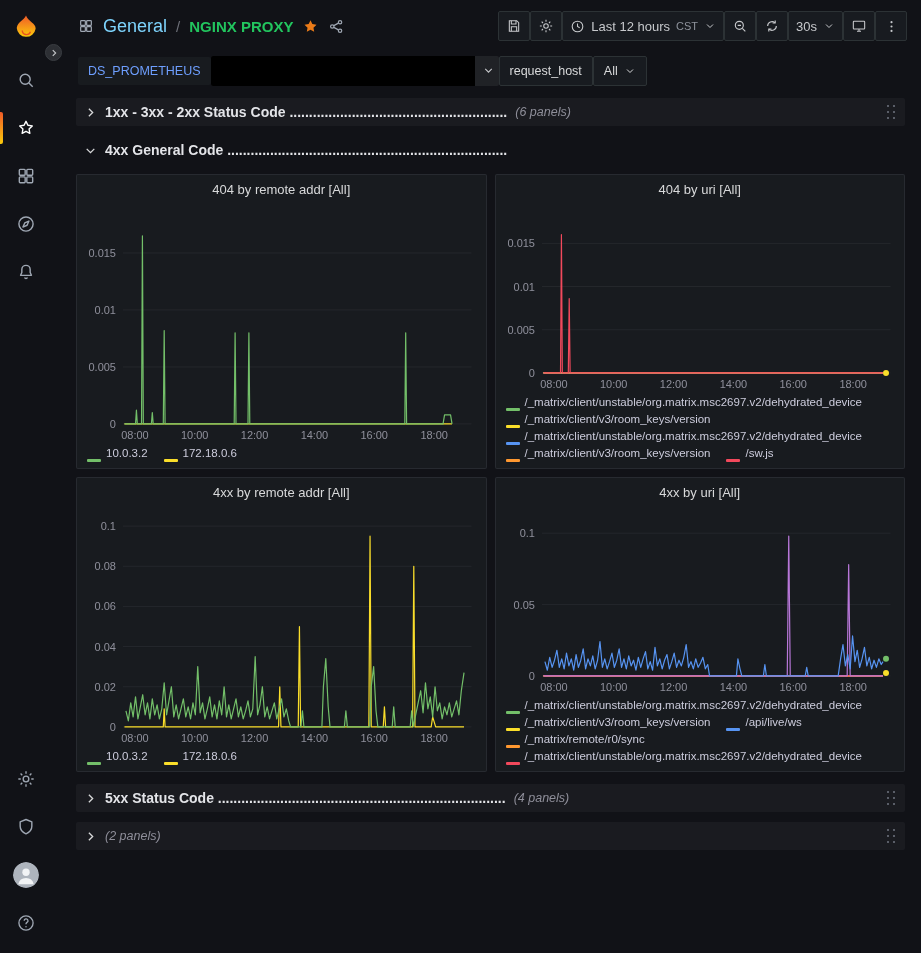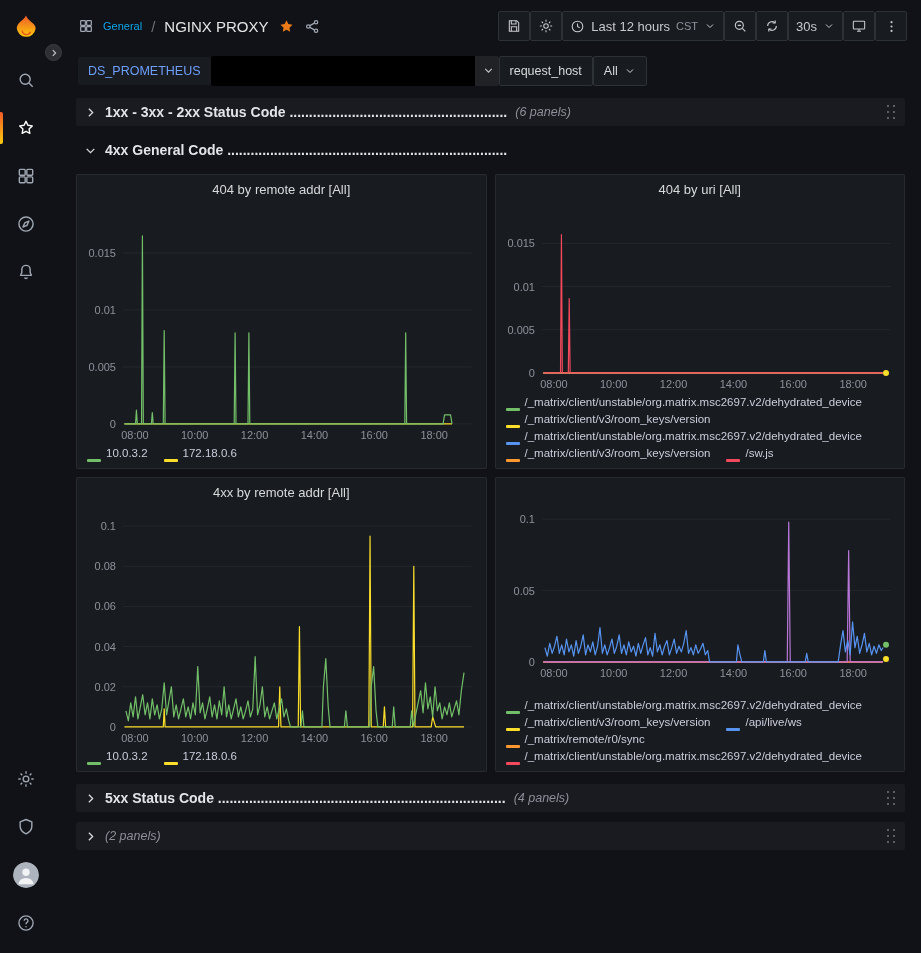--- a/index.html
+++ b/index.html
@@ -17,23 +17,23 @@
   .side-bottom{margin-top:auto;margin-bottom:6px;display:flex;flex-direction:column;align-items:center}
   .avatar-circle{width:26px;height:26px;border-radius:50%;overflow:hidden}
   .expand-btn{position:absolute;left:45px;top:44px;width:17px;height:17px;border-radius:50%;background:#2d2f34;border:1px solid #3a3d42;color:#c7c9cc;display:flex;align-items:center;justify-content:center;cursor:pointer;z-index:10;padding:0}
 
   
   .main{flex:1;display:flex;flex-direction:column;min-width:0}
 
   
   .navbar{height:52px;flex:none;display:flex;align-items:center;justify-content:space-between;padding:0 14px 0 26px}
   .nav-left{display:flex;align-items:center;gap:9px;color:#9fa7b3}
-  .crumb{font-size:11px;color:#0ea5e9;font-weight:500;cursor:pointer}
+  .crumb{font-size:18px;color:#7dd3fc;font-weight:500;cursor:pointer}
   .crumb-sep{color:#6e7079;font-size:15px}
-  .page-title{font-size:15px;color:#e5e5e5;font-weight:400}
+  .page-title{font-size:15px;color:#22c55e;font-weight:700}
   .nav-right{display:flex;align-items:center;gap:0}
   .nav-btn{height:30px;min-width:32px;padding:0 7px;border:1px solid #2c3235;background:#181b20;border-radius:2px;color:#c7c9cc;display:inline-flex;align-items:center;justify-content:center;gap:6px;font-size:13px;cursor:pointer}
   .nav-btn .dim{color:#8e939c;font-size:11px}
 
   
   .submenu{height:38px;flex:none;display:flex;align-items:center;padding:0 16px 0 26px}
   .var-label-link{background:#181b1f;border:none;color:#6e9fff;font-size:12.5px;font-weight:500;padding:7px 10px;border-radius:2px;cursor:pointer}
   .host-select{width:288px;height:30px;background:#202226;border-radius:2px;position:relative;cursor:pointer}
   .host-redacted{position:absolute;left:0;top:0;bottom:0;right:24px;background:#000;border-radius:2px 0 0 2px}
   .host-chevron{position:absolute;right:4px;top:8px;color:#c7c9cc}
@@ -393,20 +393,21 @@
                 <span>10.0.3.2</span>
               </span>
               <span class="legend-item">
                 <span class="swatch" style="background: rgb(250, 222, 42);"></span>
                 <span>172.18.0.6</span>
               </span>
             </div>
           </div>
       </div>
       <div class="panel">
+        <div class="panel-title">4xx by uri [All]</div>
         <div class="chart-wrap">
             <svg class="chart" viewBox="0 0 409 190">
               <line x1="46" x2="395" y1="170.0" y2="170.0" stroke="rgba(204,204,220,0.07)" stroke-width="1"></line>
               <text x="39" y="174.0" text-anchor="end" fill="rgba(204,204,220,0.65)" font-size="11">0</text>
               <line x1="46" x2="395" y1="98.6" y2="98.6" stroke="rgba(204,204,220,0.07)" stroke-width="1"></line>
               <text x="39" y="102.6" text-anchor="end" fill="rgba(204,204,220,0.65)" font-size="11">0.05</text>
               <line x1="46" x2="395" y1="27.1" y2="27.1" stroke="rgba(204,204,220,0.07)" stroke-width="1"></line>
               <text x="39" y="31.1" text-anchor="end" fill="rgba(204,204,220,0.65)" font-size="11">0.1</text>
               <text x="58.0" y="185" text-anchor="middle" fill="rgba(204,204,220,0.65)" font-size="11">08:00</text>
               <text x="117.9" y="185" text-anchor="middle" fill="rgba(204,204,220,0.65)" font-size="11">10:00</text>

